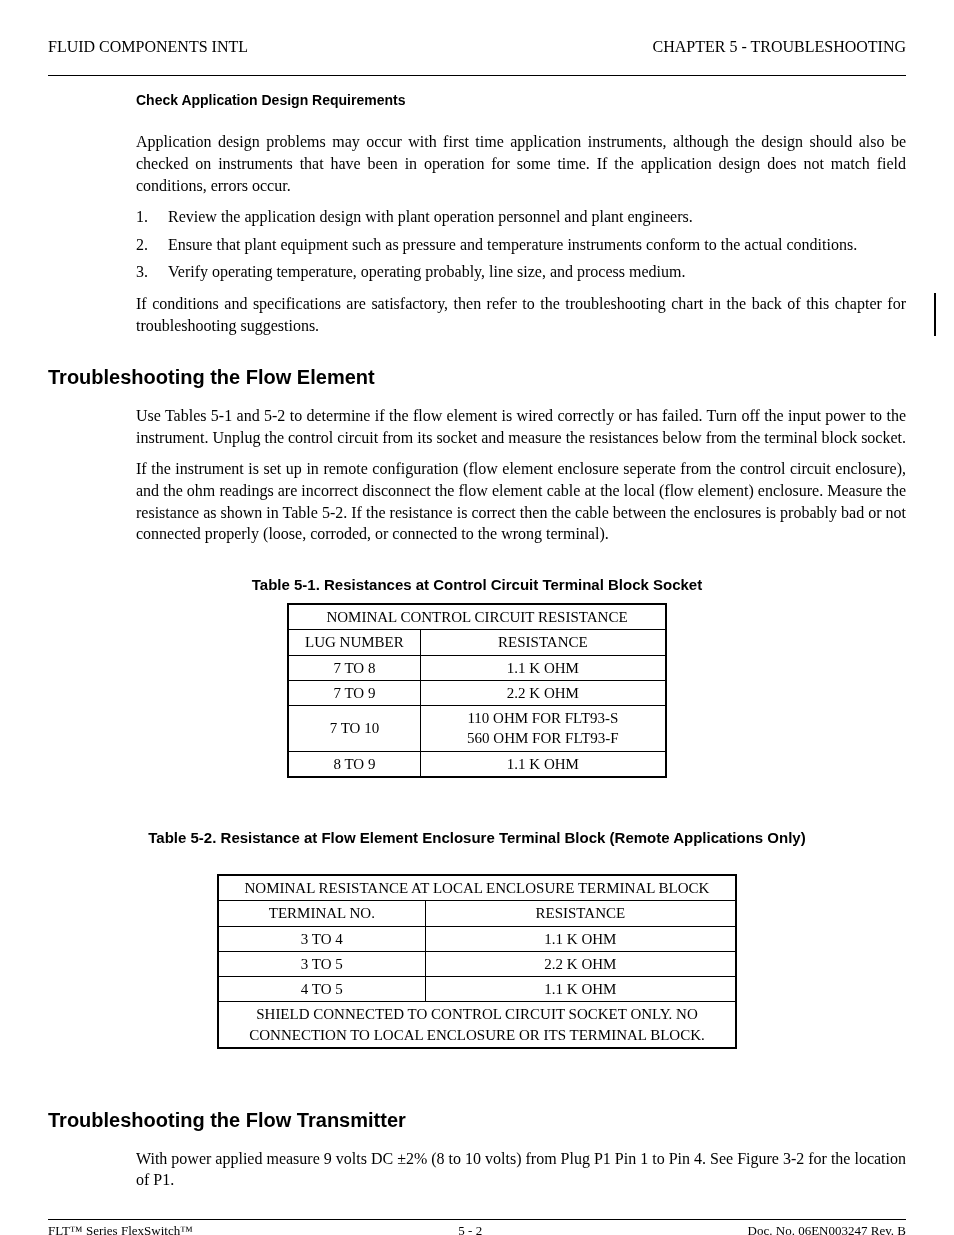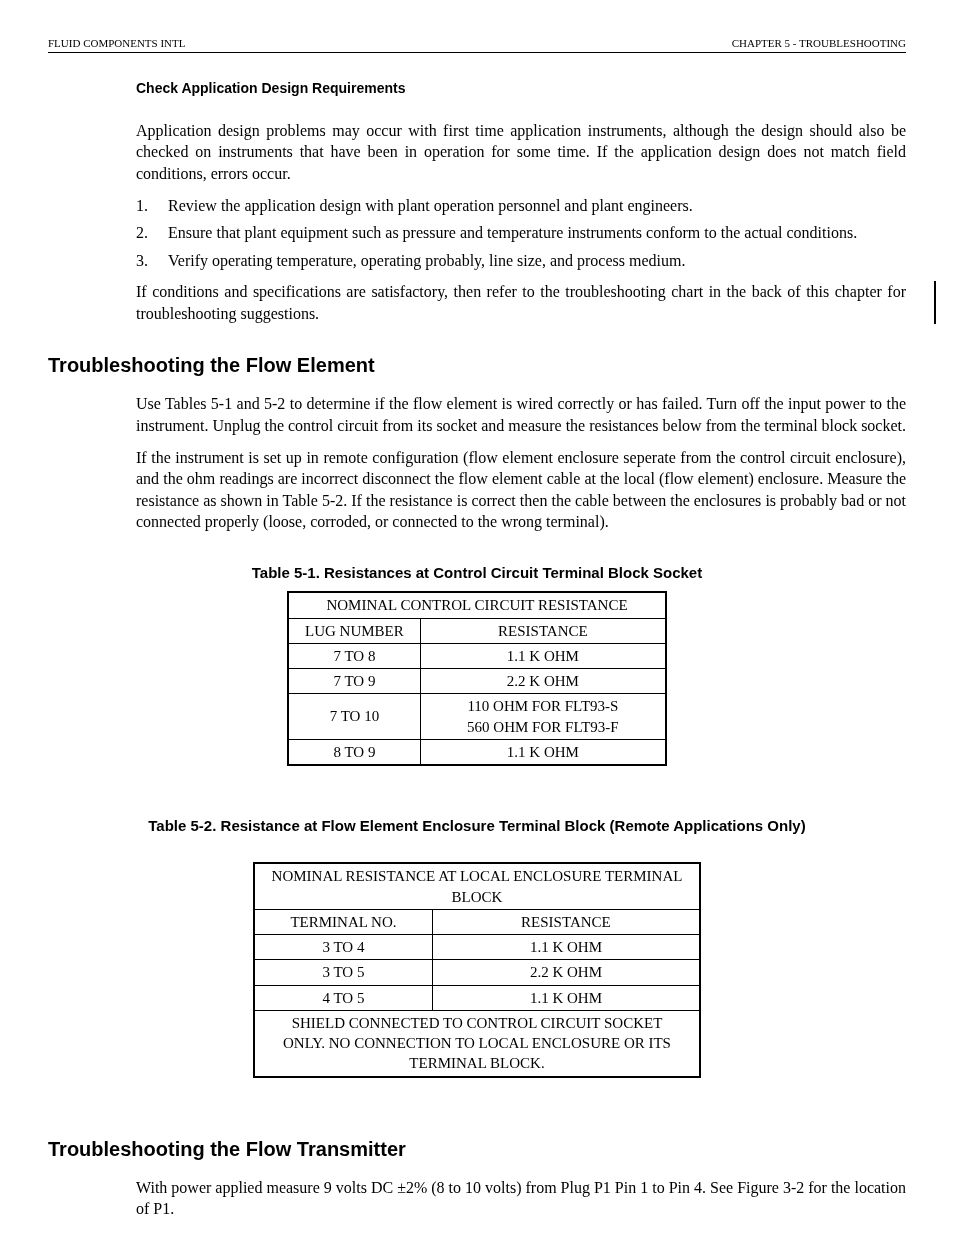--- a/index.html
+++ b/index.html
@@ -9,24 +9,24 @@
     background: #fff;
     margin: 0;
     padding: 36px 48px 30px 48px;
     width: 954px;
     box-sizing: border-box;
     line-height: 1.35;
   }
   .header-row {
     display: flex;
     justify-content: space-between;
-    font-size: 11px;
+    font-size: 16px;
     border-bottom: 1.5px solid #000;
-    padding-bottom: 1px;
-    margin-bottom: 26px;
+    padding-bottom: 17px;
+    margin-bottom: 15px;
   }
   .footer-row {
     display: flex;
     justify-content: space-between;
     font-size: 13px;
     border-top: 1.5px solid #000;
     padding-top: 2px;
     margin-top: 28px;
   }
   h3.subhead {
@@ -84,21 +84,21 @@
     padding: 2px 14px;
     text-align: center;
     vertical-align: middle;
     font-weight: normal;
   }
   table.data .thick-top { border-top: 2.5px solid #000; }
   table.data .thick-bottom { border-bottom: 2.5px solid #000; }
   table.data .thick-left { border-left: 2.5px solid #000; }
   table.data .thick-right { border-right: 2.5px solid #000; }
   .t1 { width: 380px; }
-  .t2 { width: 448px; padding-left: 7px; }
+  .t2 { width: 520px; padding-left: 7px; }
 </style>
 </head>
 <body>
 
 <div class="header-row">
   <span>FLUID COMPONENTS INTL</span>
   <span>CHAPTER  5 - TROUBLESHOOTING</span>
 </div>
 
 <h3 class="subhead">Check Application Design Requirements</h3>

